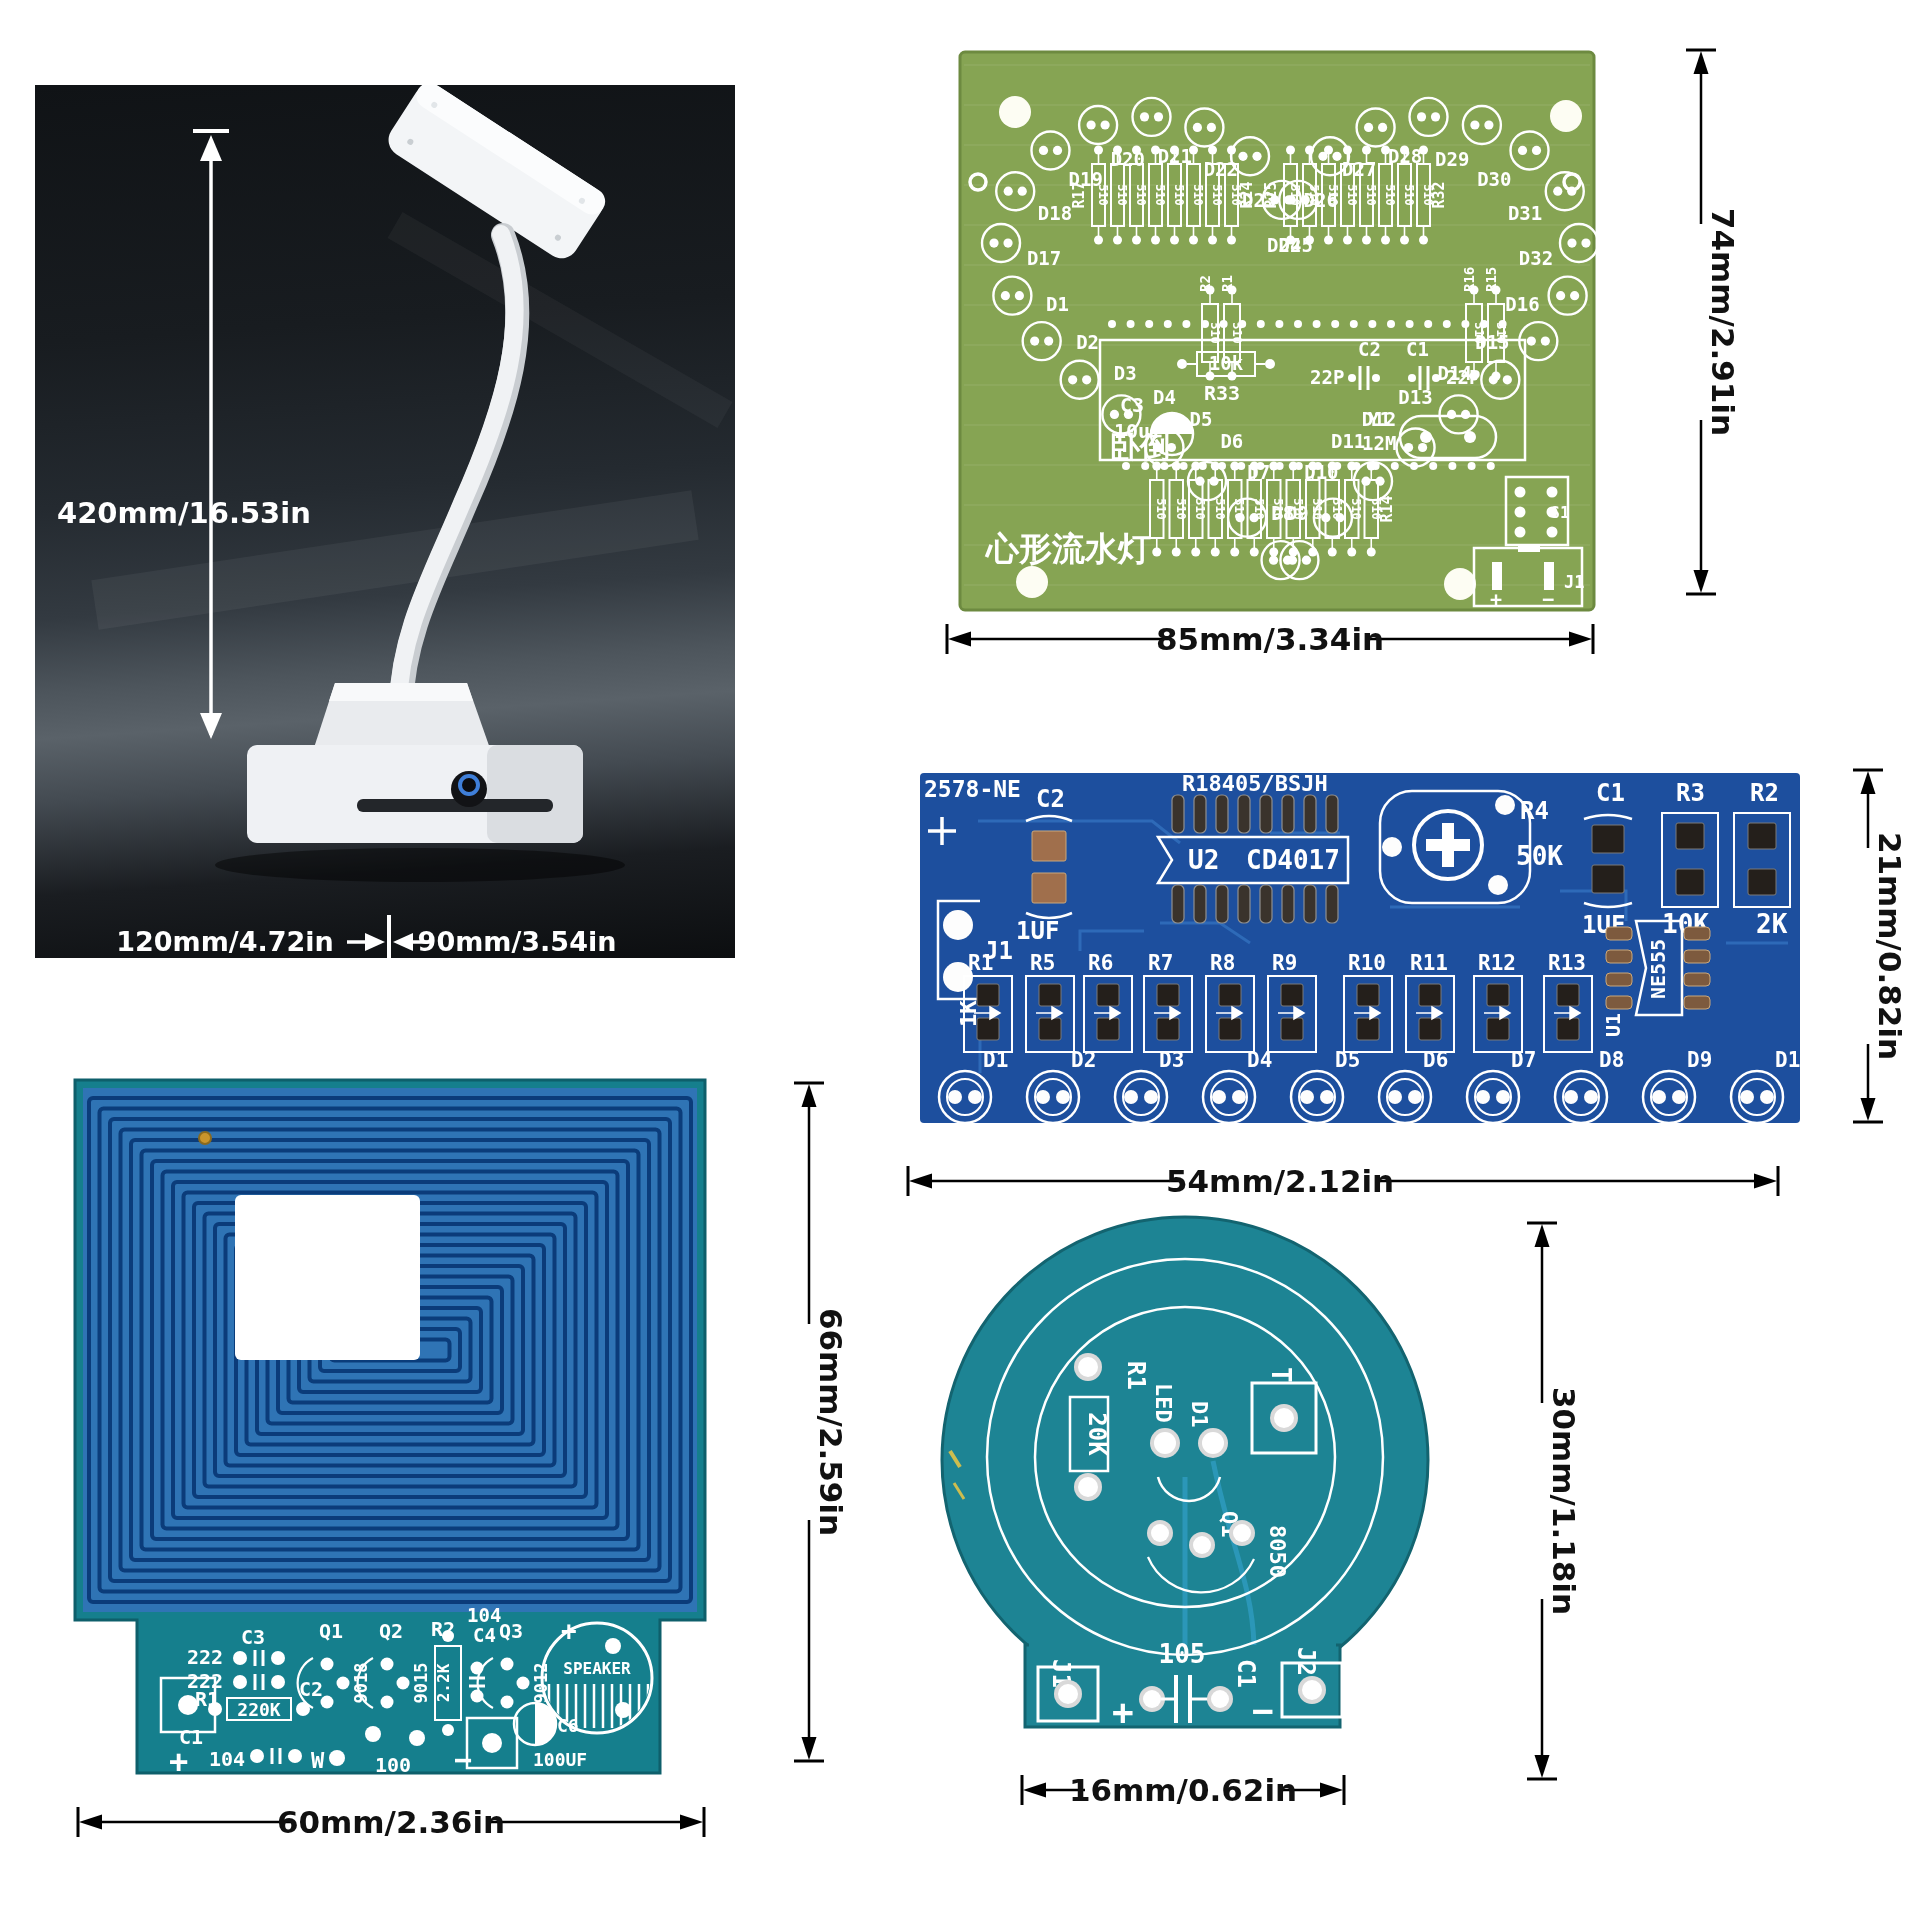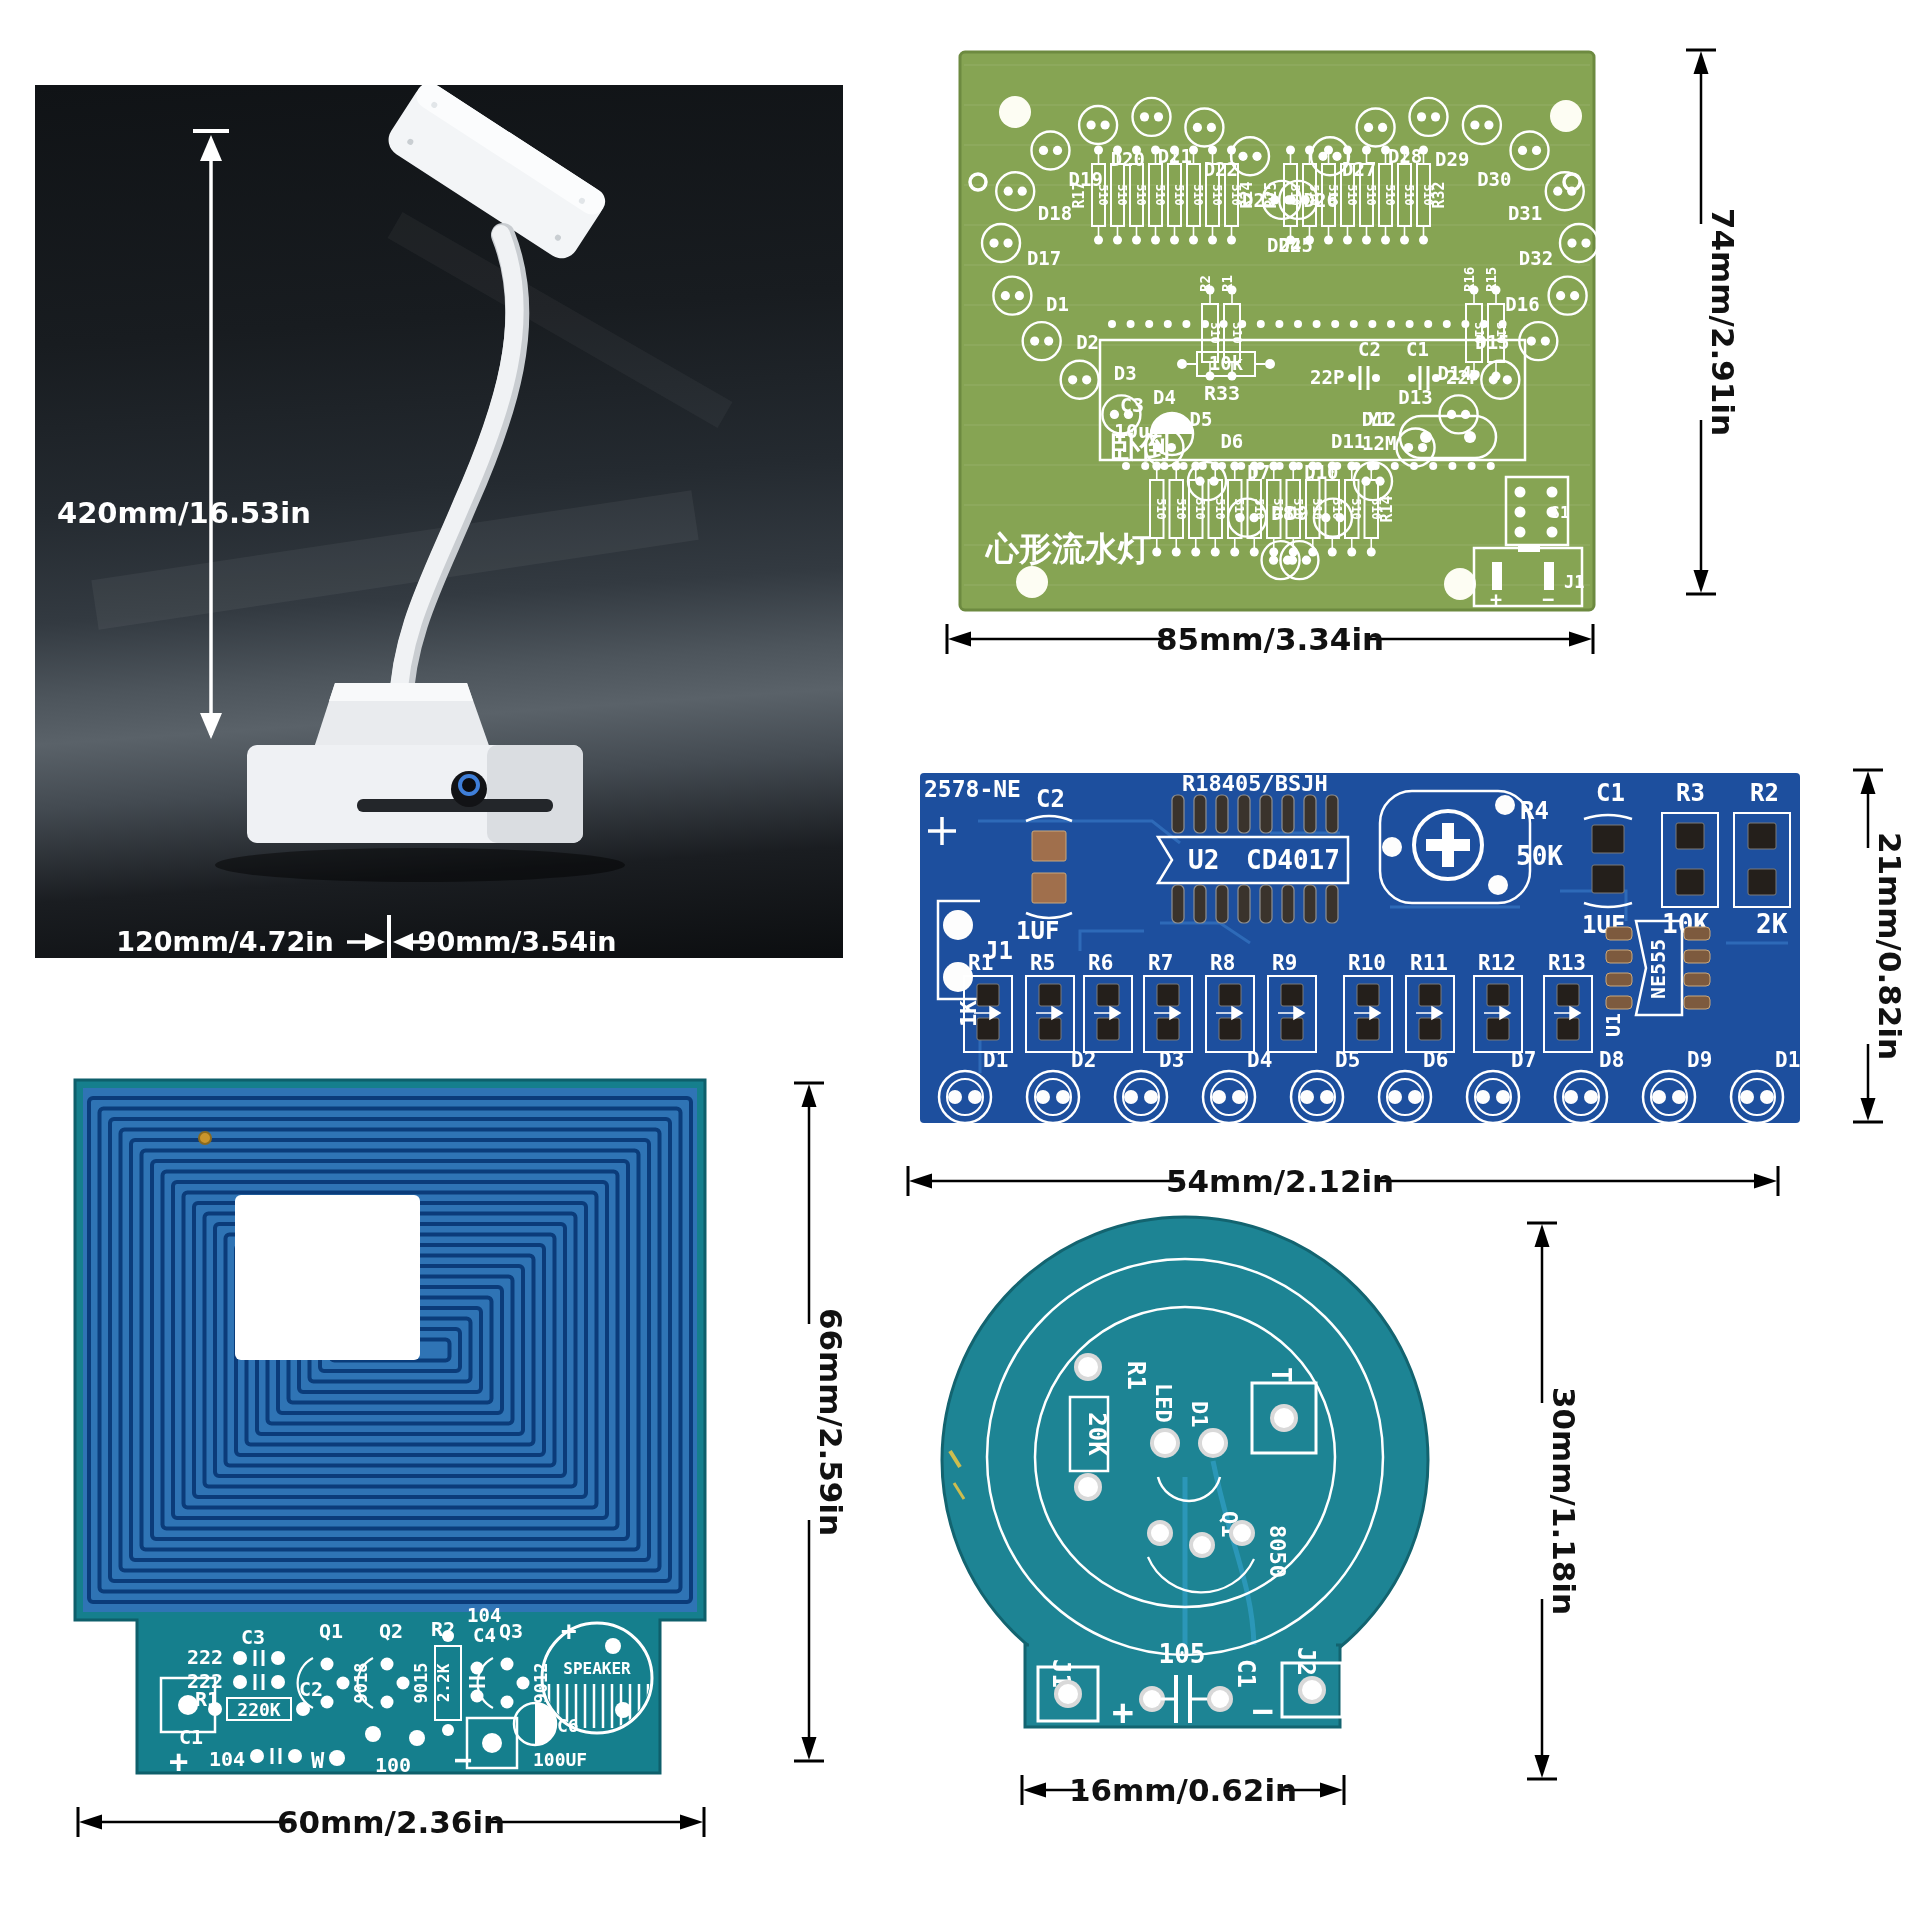--- a/index.html
+++ b/index.html
@@ -1,21 +1,21 @@
 <!DOCTYPE html>
 <html><head>
 <meta charset="utf-8">
 <style>
   html,body{margin:0;padding:0;background:#fff;}
   #canvas{position:relative;width:1920px;height:1920px;background:#ffffff;overflow:hidden;
           font-family:"DejaVu Sans","Liberation Sans",sans-serif;}
   .abs{position:absolute;}
   svg{display:block;overflow:visible;}
   #lamp-photo{
-    position:absolute;left:35px;top:85px;width:808px;height:873px;overflow:hidden;
+    position:absolute;left:35px;top:85px;width:700px;height:873px;overflow:hidden;
     background:linear-gradient(176deg,#101316 0%,#181c20 28%,#242a30 46%,#333a41 58%,
                #4d555c 66%,#5a6269 71%,#434a51 78%,#1a1d21 88%,#0c0e10 100%);
   }
 </style>
 </head>
 <body>
 
 <div id="canvas">
 
   <div id="lamp-photo">

